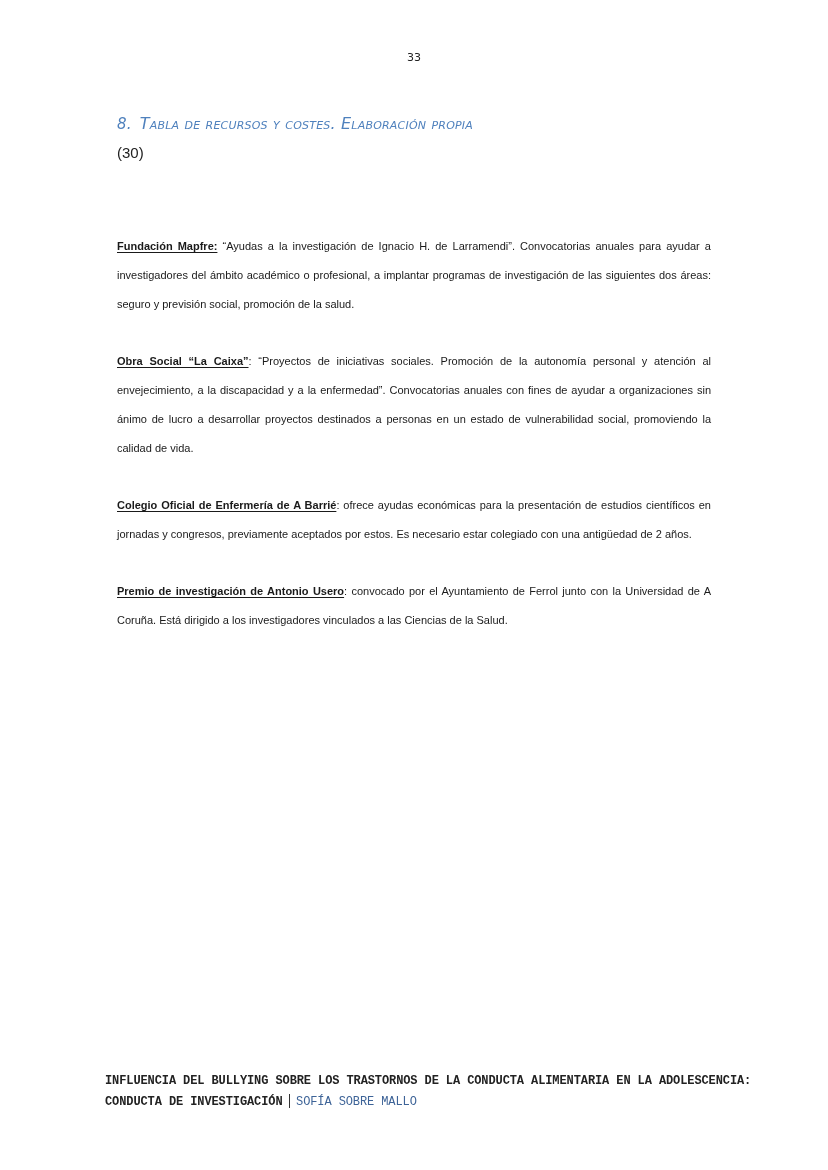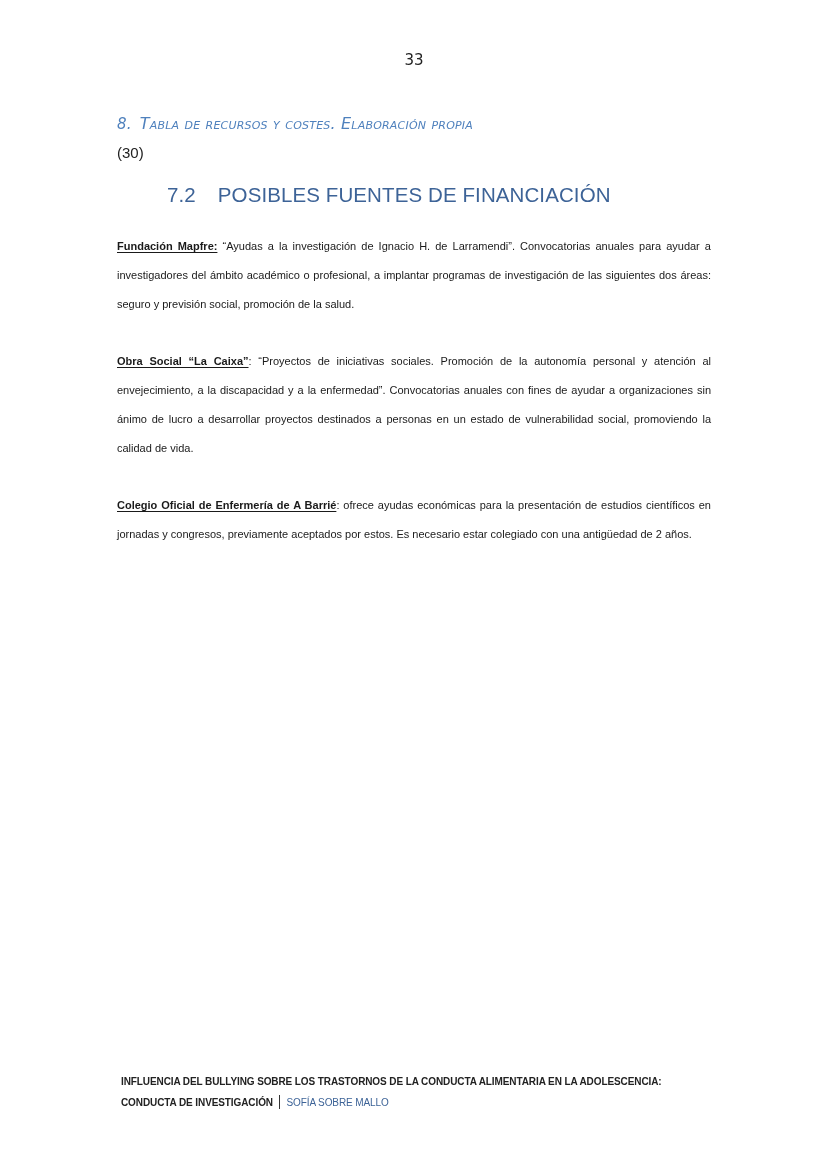--- a/index.html
+++ b/index.html
@@ -1,21 +1,21 @@
 <!DOCTYPE html>
 <html><head>
   <meta charset="utf-8">
   <style>
     html, body { margin: 0; padding: 0; background: #ffffff; }
     body { width: 828px; height: 1170px; position: relative; overflow: hidden; }
     .page { position: absolute; left: 0; top: 0; width: 828px; height: 1170px; background: #fff; }
 
     .page-number {
       position: absolute; left: 0; width: 828px; top: 51px;
-      text-align: center; font-family: "DejaVu Sans", sans-serif; font-size: 15px; color: #222;
+      text-align: center; font-family: "DejaVu Sans", sans-serif; font-size: 11px; color: #222;
     }
 
     .caption {
       position: absolute; left: 117px; top: 114px;
       font-family: "DejaVu Sans", sans-serif; font-style: italic; color: #4f81bd;
       font-size: 13px; letter-spacing: 0.2px;
     }
     .caption .num { font-size: 15px; margin-right: 8px; }
     .caption .sc { font-variant: small-caps; font-size: 16px; }
 
@@ -33,47 +33,45 @@
 
     .body {
       position: absolute; left: 117px; top: 232px; width: 594px;
       font-family: "Liberation Sans", sans-serif; font-size: 11px; color: #1a1a1a;
       line-height: 29px; text-align: justify;
     }
     .body p { margin: 0 0 28px 0; }
     .body .term { font-weight: bold; text-decoration: underline; text-underline-offset: 2px; }
 
     .footer {
-      position: absolute; left: 121px; top: 1071px;
-      font-family: Liberation Sans, sans-serif; font-size: 10px; color: #222; font-weight: bold;
+      position: absolute; left: 105px; top: 1071px;
+      font-family: Liberation Mono, monospace; font-size: 12px; color: #222; font-weight: bold;
       line-height: 21px; letter-spacing: -0.1px;
     }
     .footer .sep { display: inline-block; width: 1.5px; height: 14px; background: #333; vertical-align: -3px; margin: 0 6px; }
     .footer .author { font-weight: normal; color: #3d6397; }
   </style>
 </head>
 <body>
 
 <div class="page">
   <div class="page-number">33</div>
 
   <div class="caption">
     <span class="num">8.</span><span class="sc">Tabla de recursos y costes. Elaboración propia</span>
   </div>
 
   <div class="ref">(30)</div>
 
-  <div class="section-heading">
-    <span class="sec-num">7.2</span><span>POSIBLES FUENTES DE FINANCIACIÓN</span>
-  </div>
 
   <div class="body">
     <p><span class="term">Fundación Mapfre:</span><span> “Ayudas a la investigación de Ignacio H. de Larramendi”. Convocatorias anuales para ayudar a investigadores del ámbito académico o profesional, a implantar programas de investigación de las siguientes dos áreas: seguro y previsión social, promoción de la salud.</span></p>
     <p><span class="term">Obra Social “La Caixa”</span><span>: “Proyectos de iniciativas sociales. Promoción de la autonomía personal y atención al envejecimiento, a la discapacidad y a la enfermedad”. Convocatorias anuales con fines de ayudar a organizaciones sin ánimo de lucro a desarrollar proyectos destinados a personas en un estado de vulnerabilidad social, promoviendo la calidad de vida.</span></p>
     <p><span class="term">Colegio Oficial de Enfermería de A Barrié</span><span>: ofrece ayudas económicas para la presentación de estudios científicos en jornadas y congresos, previamente aceptados por estos. Es necesario estar colegiado con una antigüedad de 2 años.</span></p>
+    <p><span class="term">Premio de investigación de Antonio Usero</span><span>: convocado por el Ayuntamiento de Ferrol junto con la Universidad de A Coruña. Está dirigido a los investigadores vinculados a las Ciencias de la Salud.</span></p>
   </div>
 
   <div class="footer">
     <div>INFLUENCIA DEL BULLYING SOBRE LOS TRASTORNOS DE LA CONDUCTA ALIMENTARIA EN LA ADOLESCENCIA:</div>
     <div>
       <span>CONDUCTA DE INVESTIGACIÓN</span><span class="sep"></span><span class="author">SOFÍA SOBRE MALLO</span>
     </div>
   </div>
 </div>
 

